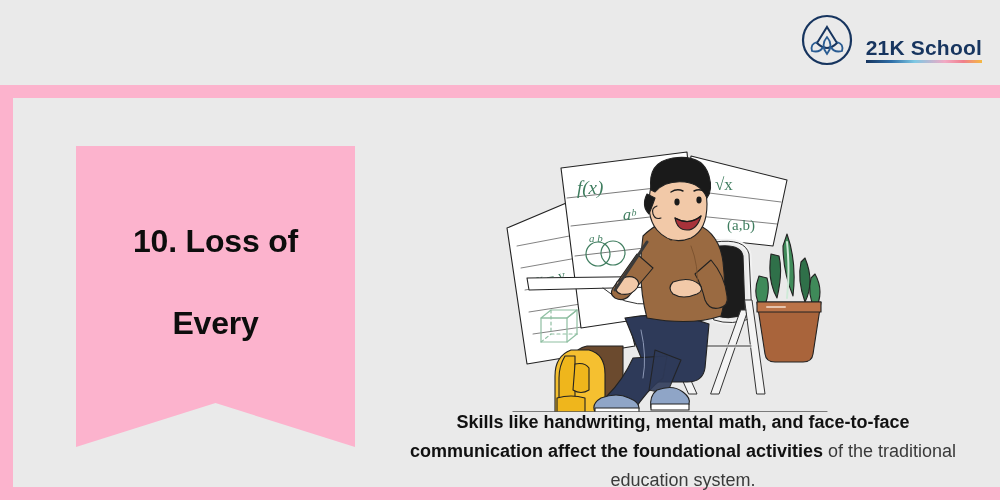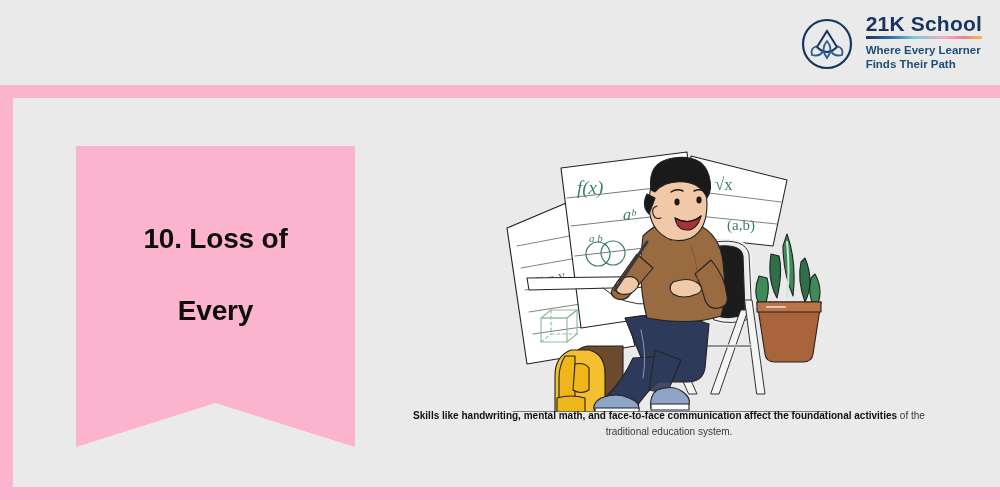--- a/index.html
+++ b/index.html
@@ -24,30 +24,30 @@
   .frame-top{position:absolute;left:0;top:85px;width:1000px;height:13px;background:#fcb3cd;}
   .frame-bottom{position:absolute;left:0;bottom:0;width:1000px;height:13px;background:#fcb3cd;}
   .frame-left{position:absolute;left:0;top:85px;width:13px;height:415px;background:#fcb3cd;}
 
   
   .ribbon{position:absolute;left:76px;top:146px;width:279px;height:301px;
     background:#fcb3cd;
     -webkit-clip-path:polygon(0 0,100% 0,100% 100%,50% 85.4%,0 100%);
     clip-path:polygon(0 0,100% 0,100% 100%,50% 85.4%,0 100%);
     display:flex;align-items:flex-start;justify-content:center;}
-  .ribbon-title{margin-top:75px;width:230px;text-align:center;font-size:28px;font-weight:bold;
+  .ribbon-title{margin-top:75px;width:230px;text-align:center;font-size:32px;font-weight:bold;
     color:#0d0d0d;line-height:1.28;letter-spacing:-.2px;}
 
   
   .illus{position:absolute;left:505px;top:150px;width:330px;height:262px;}
   .illus svg{display:block;width:330px;height:262px;}
 
   
-  .caption{position:absolute;left:394px;top:408px;width:550px;text-align:center;
-    font-size:10px;line-height:1.62;color:#3a3a3a;}
+  .caption{position:absolute;left:408px;top:408px;width:550px;text-align:center;
+    font-size:18px;line-height:1.62;color:#3a3a3a;}
   .caption b{color:#111;font-weight:bold;}
 </style>
 </head>
 <body>
 
 <div class="slide">
 
   <div class="header">
     <div class="logo">
       <span class="logo-mark">
@@ -55,24 +55,20 @@
           <circle cx="27" cy="27" r="24" fill="none" stroke="#17355f" stroke-width="2.2"></circle>
           <path d="M27 14 L37 30 Q27 40 17 30 Z" fill="none" stroke="#17355f" stroke-width="2"></path>
           <path d="M27 24 Q34 32 27 41 Q20 32 27 24 Z" fill="none" stroke="#2a5c92" stroke-width="1.8"></path>
           <path d="M17 29 Q10 31 12 38 Q20 40 23 34" fill="none" stroke="#2a5c92" stroke-width="1.8"></path>
           <path d="M37 29 Q44 31 42 38 Q34 40 31 34" fill="none" stroke="#2a5c92" stroke-width="1.8"></path>
         </svg>
       </span>
       <span class="logo-text">
         <span class="brand">21K School</span>
         <span class="brand-rule"></span>
-        <span class="tagline">
-          <span>Where Every Learner</span><br>
-          <span>Finds Their Path</span>
-        </span>
       </span>
     </div>
   </div>
 
   <div class="frame-top"></div>
   <div class="frame-left"></div>
   <div class="frame-bottom"></div>
 
   <div class="ribbon">
     <div class="ribbon-title">

